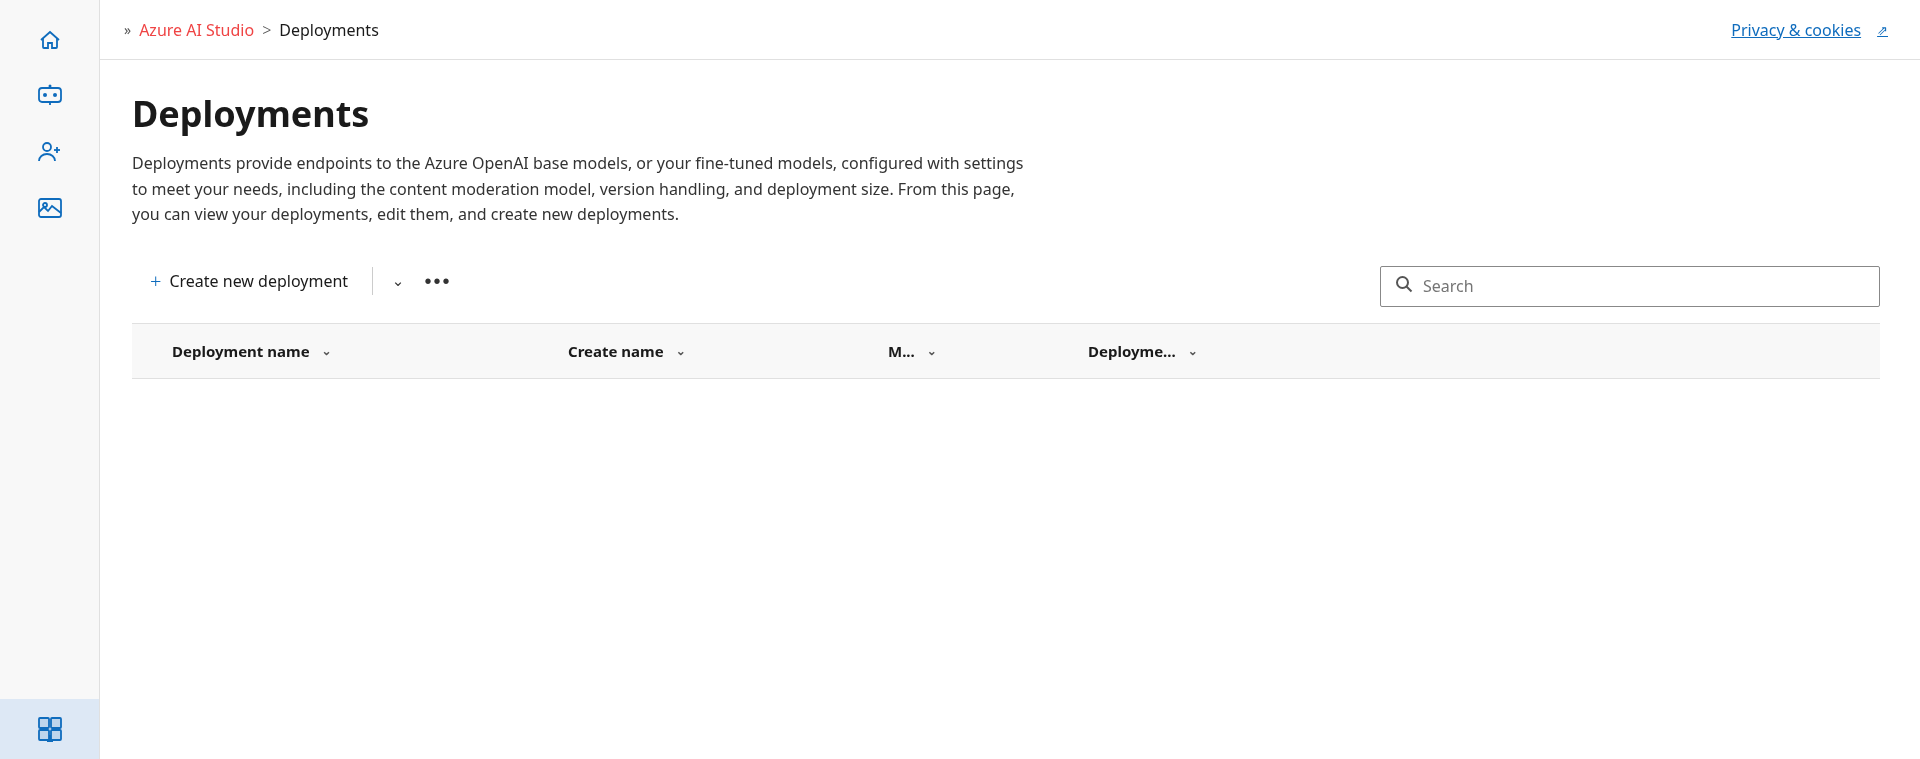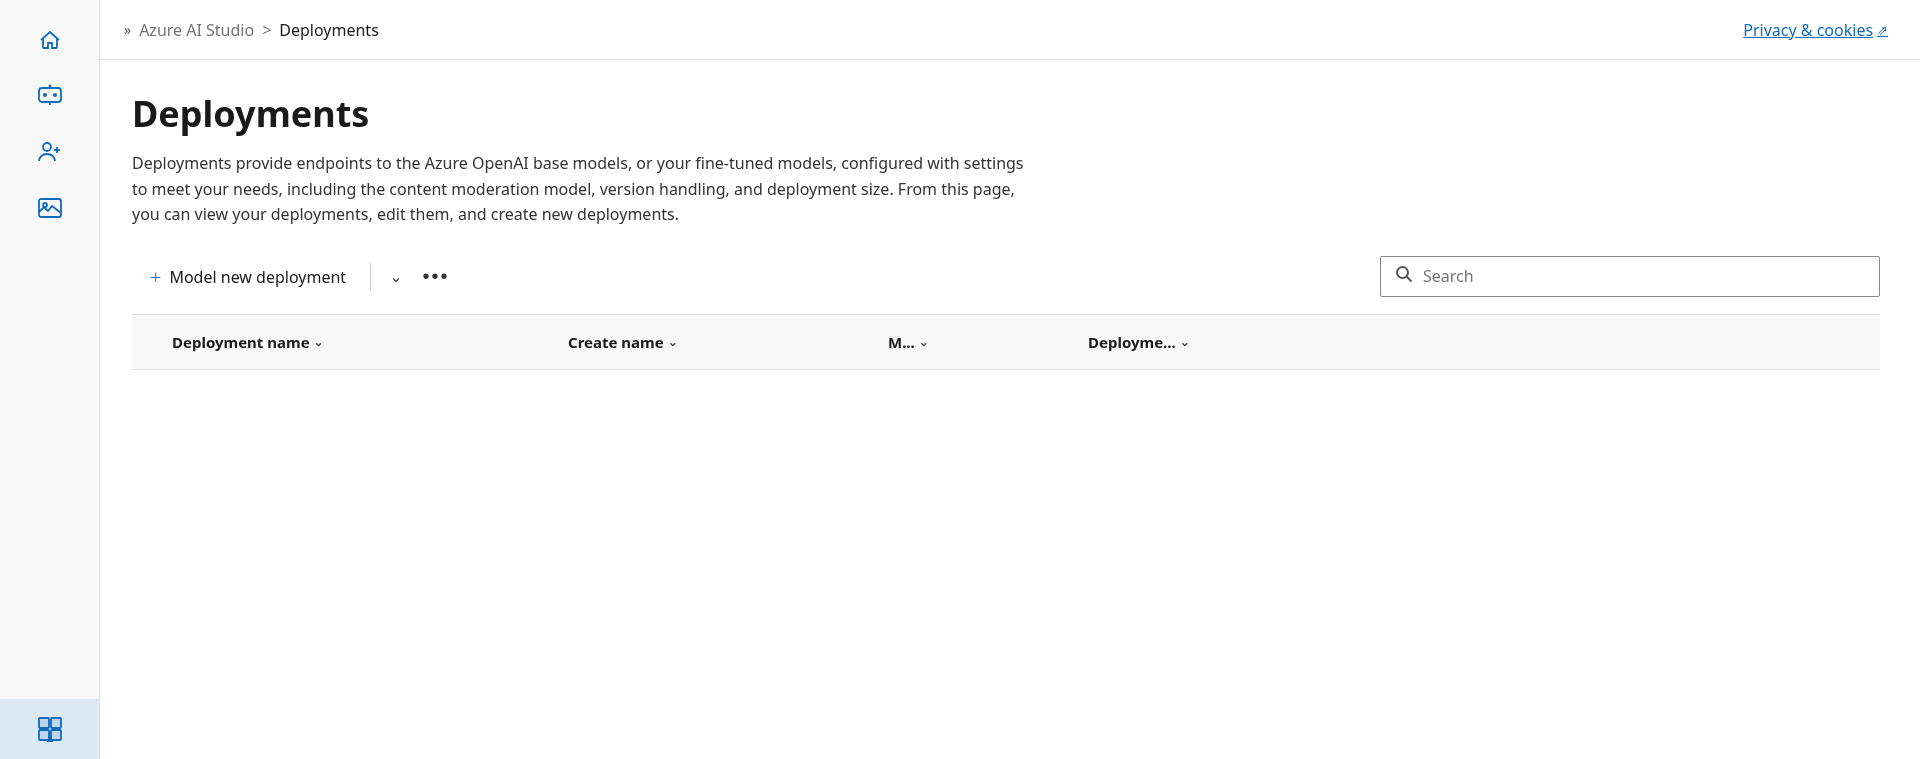--- a/index.html
+++ b/index.html
@@ -77,21 +77,21 @@
       align-items: center;
       gap: 8px;
     }
 
     .breadcrumb-chevron {
       color: #555;
       font-size: 14px;
     }
 
     .breadcrumb-link {
-      color: #737373;
+      color: #ef4444;
       text-decoration: none;
       font-size: 16px;
       font-weight: 400;
     }
 
     .breadcrumb-separator {
       color: #555;
       font-size: 16px;
       font-weight: 300;
     }
@@ -101,21 +101,21 @@
       font-size: 16px;
       font-weight: 400;
     }
 
     .privacy-link {
       color: #0f6cbd;
       text-decoration: underline;
       font-size: 16px;
       display: flex;
       align-items: center;
-      gap: 4px;
+      gap: 16px;
       cursor: pointer;
       margin-left: 20px;
     }
 
     
     .page-body {
       flex: 1;
       padding: 32px 40px 0 32px;
       overflow-y: auto;
     }
@@ -199,27 +199,28 @@
       color: #333;
       letter-spacing: 2px;
     }
 
     .toolbar-spacer {
       flex: 1;
     }
 
     .search-box {
       display: flex;
-      align-items: flex-start;
+      align-items: center;
       border: 1.5px solid #888;
       border-radius: 2px;
       padding: 8px 14px;
       gap: 10px;
       min-width: 500px;
       background: #fff;
+      margin-top: 10px;
     }
 
     .search-icon {
       color: #555;
       font-size: 16px;
     }
 
     .search-input {
       border: none;
       outline: none;
@@ -258,21 +259,21 @@
 
     .col-deployme {
       flex: 1;
       padding-left: 16px;
       text-align: right;
     }
 
     .col-header {
       display: flex;
       align-items: center;
-      gap: 4px;
+      gap: 12px;
       font-weight: 700;
       font-size: 15px;
       color: #1a1a1a;
       cursor: pointer;
       user-select: none;
     }
 
     .sort-icon {
       font-size: 12px;
       color: #555;
@@ -363,21 +364,21 @@
 
   <div class="page-body">
 
     <h1 class="page-title">Deployments</h1>
 
     <p class="page-description">Deployments provide endpoints to the Azure OpenAI base models, or your fine-tuned models, configured with settings to meet your needs, including the content moderation model, version handling, and deployment size. From this page, you can view your deployments, edit them, and create new deployments.</p>
 
     <div class="toolbar">
       <button class="create-btn">
         <span class="plus-icon">+</span>
-        <span>Model new deployment</span>
+        <span>Create new deployment</span>
       </button>
 
       <div class="toolbar-divider"></div>
 
       <button class="dropdown-btn">
         <span style="font-size:15px;">⌄</span>
       </button>
 
       <button class="more-btn">
         <span>•••</span>

